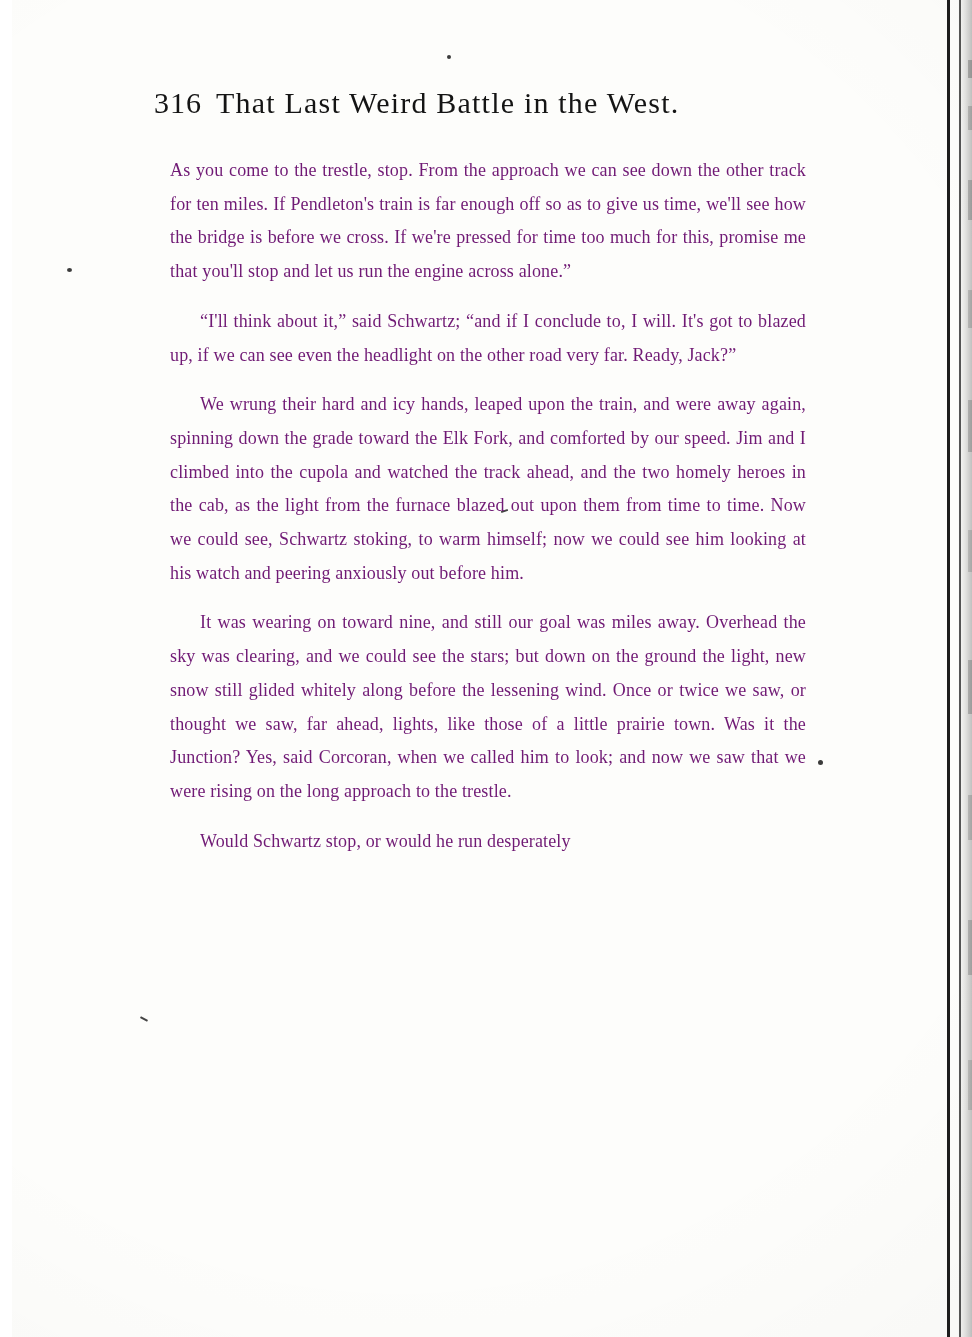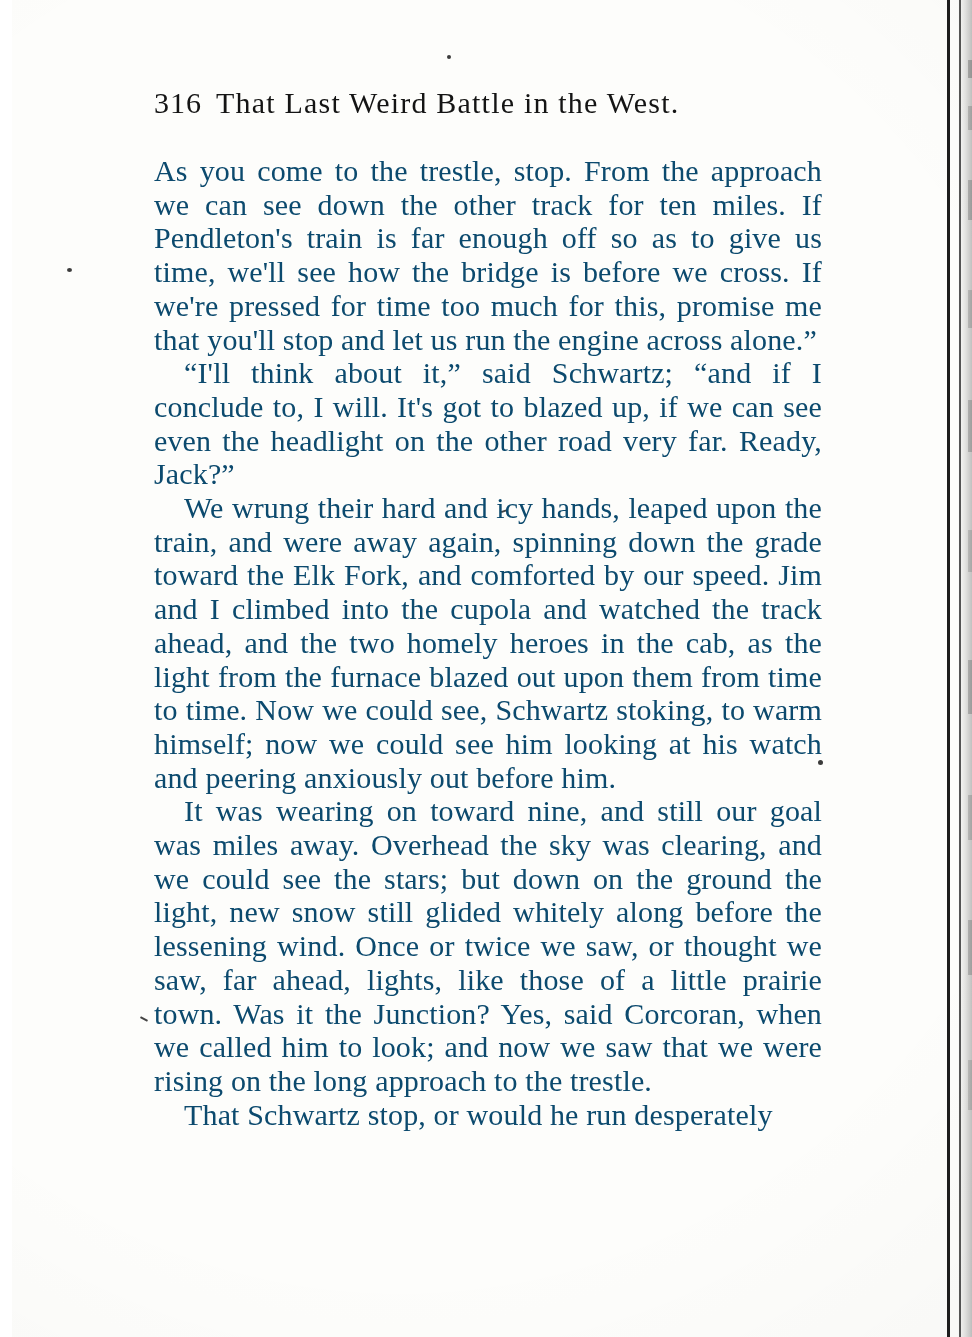--- a/index.html
+++ b/index.html
@@ -90,26 +90,26 @@
   }
   .page-heading .folio {
     margin-right: 14px;
     letter-spacing: 1px;
   }
   .page-heading .title-text {
     letter-spacing: 1.2px;
   }
 
   p.para {
-    margin: 0;
-    font-size: 30px;
+    margin: 16px;
+    font-size: 18px;
     line-height: 33.7px;
     text-align: justify;
     text-justify: inter-word;
-    color: #0c4a6e;
+    color: #701a75;
     letter-spacing: .15px;
   }
   p.para + p.para { margin-top: 0; }
   p.indent { text-indent: 30px; }
 
   
   .speck {
     position: absolute;
     background: #3b3b3b;
     border-radius: 50%;
@@ -140,16 +140,16 @@
   <div class="text-column">
 
     <h1 class="page-heading">
       <span class="folio">316</span><span class="title-text">That Last Weird Battle in the West.</span>
     </h1>
 
     <p class="para">As you come to the trestle, stop. From the approach we can see down the other track for ten miles. If Pendleton's train is far enough off so as to give us time, we'll see how the bridge is before we cross. If we're pressed for time too much for this, promise me that you'll stop and let us run the engine across alone.”</p>
     <p class="para indent">“I'll think about it,” said Schwartz; “and if I conclude to, I will. It's got to blazed up, if we can see even the headlight on the other road very far. Ready, Jack?”</p>
     <p class="para indent">We wrung their hard and icy hands, leaped upon the train, and were away again, spinning down the grade toward the Elk Fork, and comforted by our speed. Jim and I climbed into the cupola and watched the track ahead, and the two homely heroes in the cab, as the light from the furnace blazed out upon them from time to time. Now we could see, Schwartz stoking, to warm himself; now we could see him looking at his watch and peering anxiously out before him.</p>
     <p class="para indent">It was wearing on toward nine, and still our goal was miles away. Overhead the sky was clearing, and we could see the stars; but down on the ground the light, new snow still glided whitely along before the lessening wind. Once or twice we saw, or thought we saw, far ahead, lights, like those of a little prairie town. Was it the Junction? Yes, said Corcoran, when we called him to look; and now we saw that we were rising on the long approach to the trestle.</p>
-    <p class="para indent">That Schwartz stop, or would he run desperately</p>
+    <p class="para indent">Would Schwartz stop, or would he run desperately</p>
 
   </div>
 </div>
 
 </body></html>

